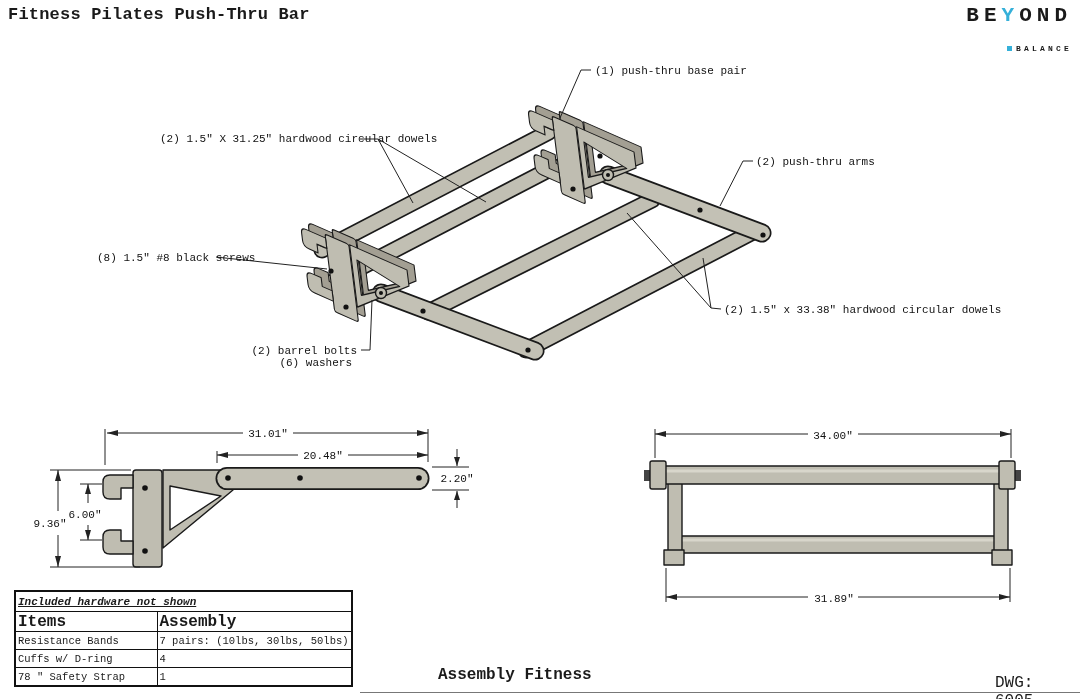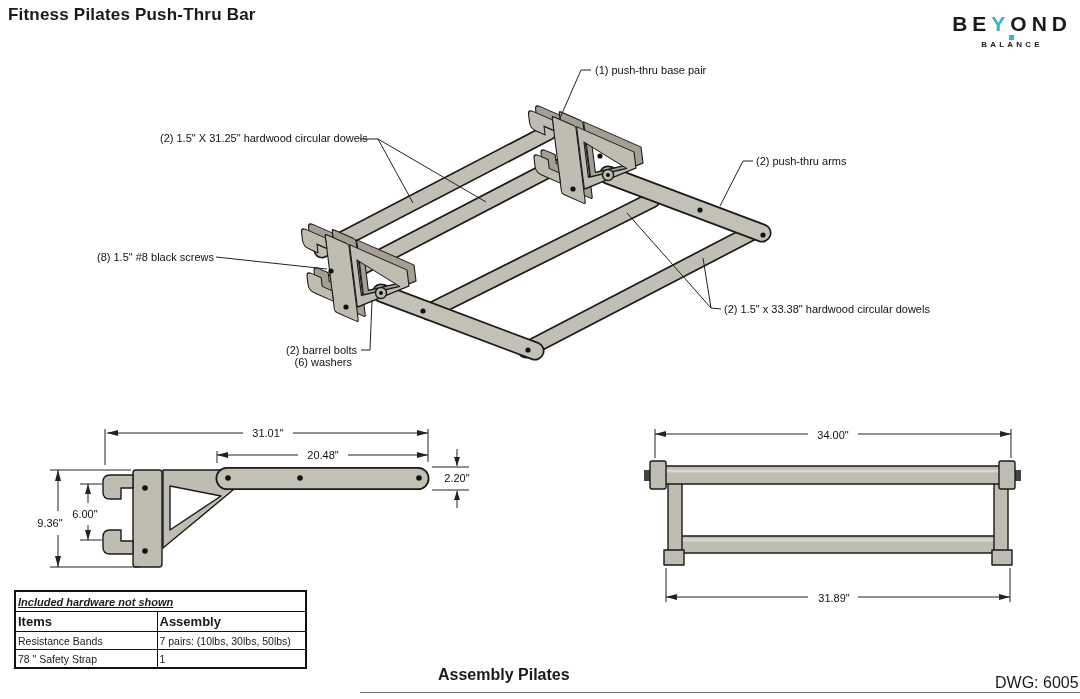--- a/index.html
+++ b/index.html
@@ -1,23 +1,23 @@
 <!DOCTYPE html>
 <html><head>
 <meta charset="utf-8">
 <style>
   html,body{margin:0;padding:0;background:#e8e8e8;}
   .page{position:relative;width:1080px;height:699px;background:#ffffff;
-        font-family:Liberation Sans, sans-serif;color:#1a1a1a;overflow:hidden;}
+        font-family:Liberation Mono, monospace;color:#1a1a1a;overflow:hidden;}
   .page-title{position:absolute;left:8px;top:5px;font-size:17px;font-weight:bold;letter-spacing:.2px;}
   
   .logo{position:absolute;right:8px;top:5px;text-align:right;}
-  .logo-main{font-size:21px;font-weight:bold;letter-spacing:5px;line-height:1;white-space:nowrap;margin-top:8px;}
+  .logo-main{font-size:21px;font-weight:bold;letter-spacing:5px;line-height:1;white-space:nowrap;}
   .logo-accent{color:#35b0d9;}
-  .logo-sub{display:flex;align-items:center;justify-content:flex-end;margin-top:1px;flex-direction:column;}
+  .logo-sub{display:flex;align-items:center;justify-content:flex-end;margin-top:18px;}
   .logo-dot{width:5px;height:5px;background:#35b0d9;margin-right:4px;margin-left:2px;}
   .logo-sub-text{font-size:8px;font-weight:bold;letter-spacing:3.2px;}
   
   svg{position:absolute;left:0;top:0;}
   .part{fill:var(--pf,#bfbdb1);stroke:#1a1a1a;stroke-width:1.4;stroke-linejoin:round;}
   .ol{stroke:#1a1a1a;stroke-width:17;stroke-linecap:round;fill:none;}
   .fl{stroke:#c1bfb3;stroke-width:13.6;stroke-linecap:round;fill:none;}
   .olA{stroke:#1a1a1a;stroke-width:19;stroke-linecap:round;fill:none;}
   .flA{stroke:#c3c1b5;stroke-width:15.6;stroke-linecap:round;fill:none;}
   .hl{stroke:#d8d6cb;stroke-width:3;stroke-linecap:round;fill:none;}
@@ -26,21 +26,21 @@
   .arr{fill:#222;stroke:none;}
   .dot{fill:#111;}
   .lbl{font-size:11px;fill:#111;}
   
   .hw-table{position:absolute;left:14px;top:590px;border-collapse:collapse;table-layout:fixed;}
   .hw-table,.hw-table td,.hw-table th{border:1px solid #111;}
   .hw-table{border-width:2px;}
   .hw-table td,.hw-table th{padding:0 2px;text-align:left;vertical-align:middle;
       font-size:11px;white-space:nowrap;overflow:hidden;}
   .hw-title{height:19px;font-weight:bold;font-style:italic;text-decoration:underline;font-size:11.5px;}
-  .hw-head th{height:19px;font-size:13px;}
+  .hw-head th{height:19px;font-size:16px;}
   .hw-row td{height:17px;font-size:10.5px;}
   .col-items{width:142px;}
   .col-qty{width:149px;}
   .assembly-note{position:absolute;left:438px;top:666px;font-size:16px;font-weight:bold;}
   .dwg-number{position:absolute;left:995px;top:674px;font-size:16px;}
   .sheet-line{position:absolute;left:360px;top:692px;width:720px;height:1px;background:#777;}
 </style>
 </head>
 <body>
 
@@ -218,23 +218,27 @@
         </tr>
       <tr class="hw-head">
         <th>Items</th>
         <th>Assembly</th>
       </tr>
       <tr class="hw-row">
         <td>Resistance Bands</td>
         <td>7 pairs: (10lbs, 30lbs, 50lbs)</td>
       </tr>
       <tr class="hw-row">
+        <td>Cuffs w/ D-ring</td>
+        <td>4</td>
+      </tr>
+      <tr class="hw-row">
         <td>78 " Safety Strap</td>
         <td>1</td>
       </tr>
     </tbody>
   </table>
 
-  <div class="assembly-note">Assembly Pilates</div>
+  <div class="assembly-note">Assembly Fitness</div>
   <div class="dwg-number">DWG: 6005</div>
   <div class="sheet-line"></div>
 
 </div>
 
 </body></html>

